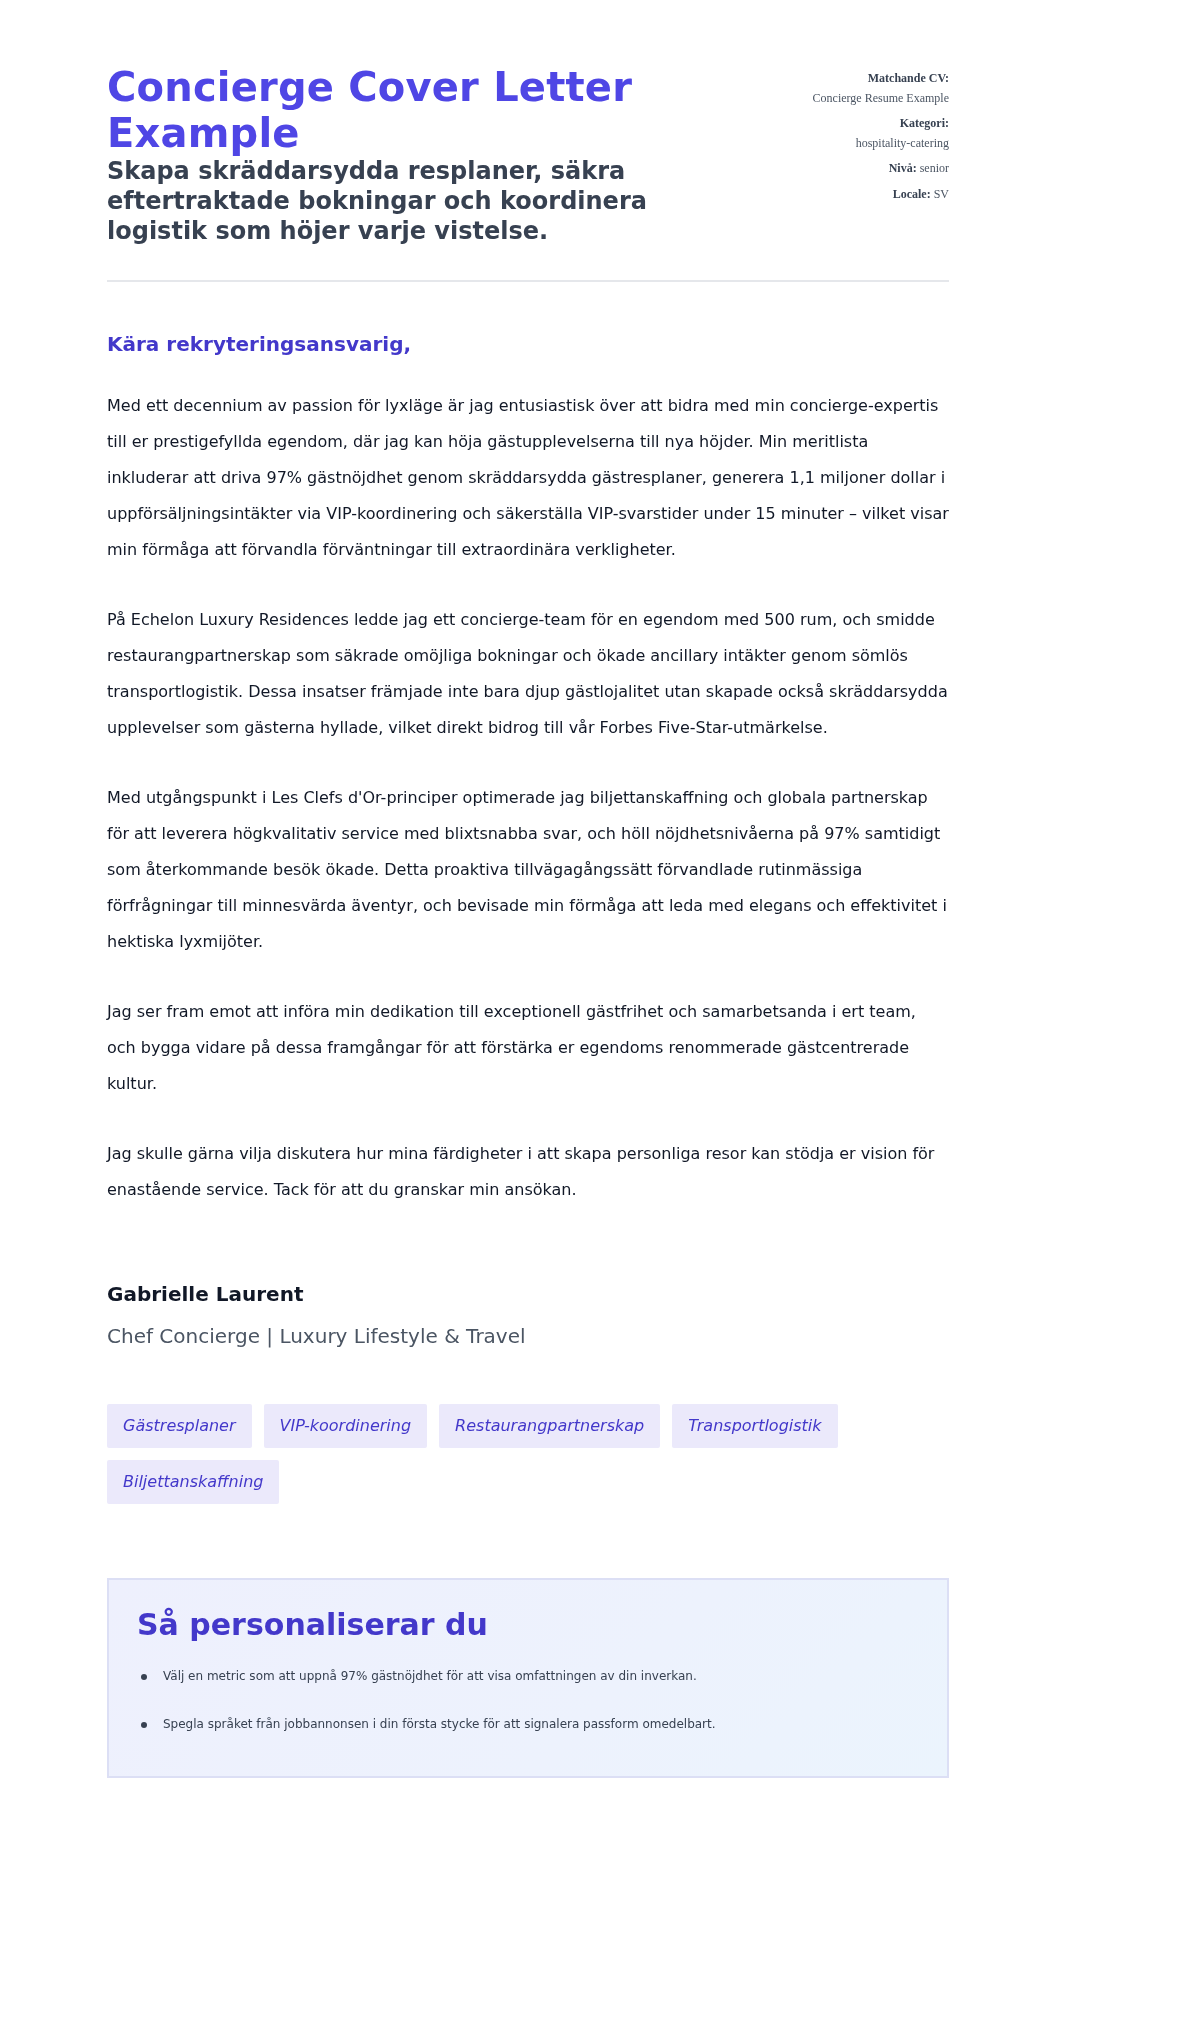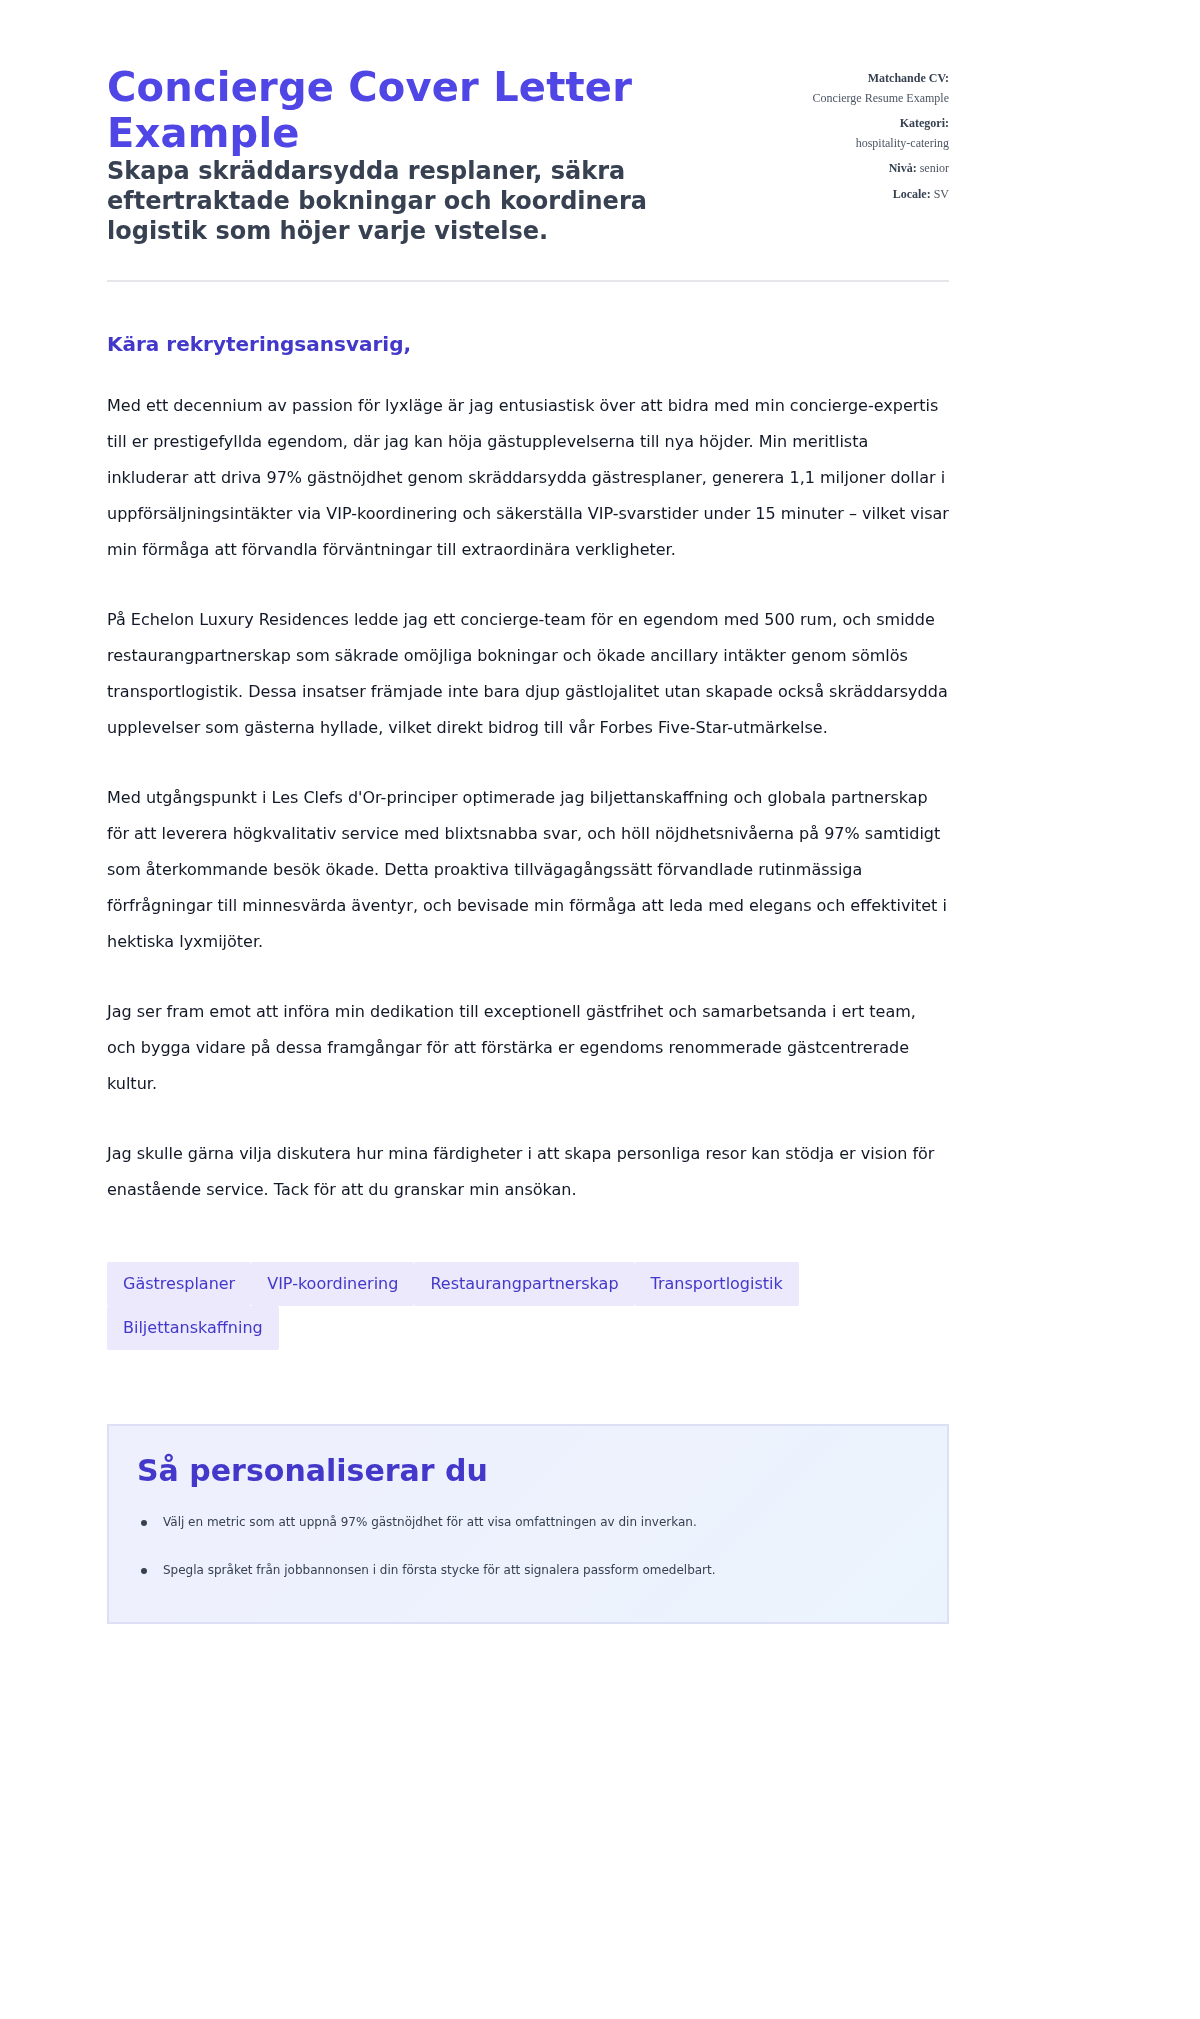--- a/index.html
+++ b/index.html
@@ -71,21 +71,23 @@
     }
     .sig-title {
       font-size: 20px;
       color: #4b5563;
       margin-top: 14px;
       line-height: 28px;
     }
     .tags {
       display: flex;
       flex-wrap: wrap;
+      gap: 12px;
       margin-top: 54px;
+      font-style: italic;
     }
     .tag {
       background: #ebe9fb;
       color: #4338ca;
       font-size: 16px;
       line-height: 20px;
       padding: 12px 16px;
       border-radius: 2px;
     }
     .tips {
@@ -155,20 +157,24 @@
 
   <section>
     <p class="salutation">Kära rekryteringsansvarig,</p>
     <p class="body-paragraph first">Med ett decennium av passion för lyxläge är jag entusiastisk över att bidra med min concierge-expertis till er prestigefyllda egendom, där jag kan höja gästupplevelserna till nya höjder. Min meritlista inkluderar att driva 97% gästnöjdhet genom skräddarsydda gästresplaner, generera 1,1 miljoner dollar i uppförsäljningsintäkter via VIP-koordinering och säkerställa VIP-svarstider under 15 minuter – vilket visar min förmåga att förvandla förväntningar till extraordinära verkligheter.</p>
     <p class="body-paragraph">På Echelon Luxury Residences ledde jag ett concierge-team för en egendom med 500 rum, och smidde restaurangpartnerskap som säkrade omöjliga bokningar och ökade ancillary intäkter genom sömlös transportlogistik. Dessa insatser främjade inte bara djup gästlojalitet utan skapade också skräddarsydda upplevelser som gästerna hyllade, vilket direkt bidrog till vår Forbes Five-Star-utmärkelse.</p>
     <p class="body-paragraph">Med utgångspunkt i Les Clefs d'Or-principer optimerade jag biljettanskaffning och globala partnerskap för att leverera högkvalitativ service med blixtsnabba svar, och höll nöjdhetsnivåerna på 97% samtidigt som återkommande besök ökade. Detta proaktiva tillvägagångssätt förvandlade rutinmässiga förfrågningar till minnesvärda äventyr, och bevisade min förmåga att leda med elegans och effektivitet i hektiska lyxmijöter.</p>
     <p class="body-paragraph">Jag ser fram emot att införa min dedikation till exceptionell gästfrihet och samarbetsanda i ert team, och bygga vidare på dessa framgångar för att förstärka er egendoms renommerade gästcentrerade kultur.</p>
     <p class="body-paragraph">Jag skulle gärna vilja diskutera hur mina färdigheter i att skapa personliga resor kan stödja er vision för enastående service. Tack för att du granskar min ansökan.</p>
   </section>
 
+  <section class="signature">
+    <div class="sig-name">Gabrielle Laurent</div>
+    <div class="sig-title">Chef Concierge | Luxury Lifestyle &amp; Travel</div>
+  </section>
 
   <div class="tags">
     <span class="tag">Gästresplaner</span>
     <span class="tag">VIP-koordinering</span>
     <span class="tag">Restaurangpartnerskap</span>
     <span class="tag">Transportlogistik</span>
     <span class="tag">Biljettanskaffning</span>
   </div>
 
   <aside class="tips">

